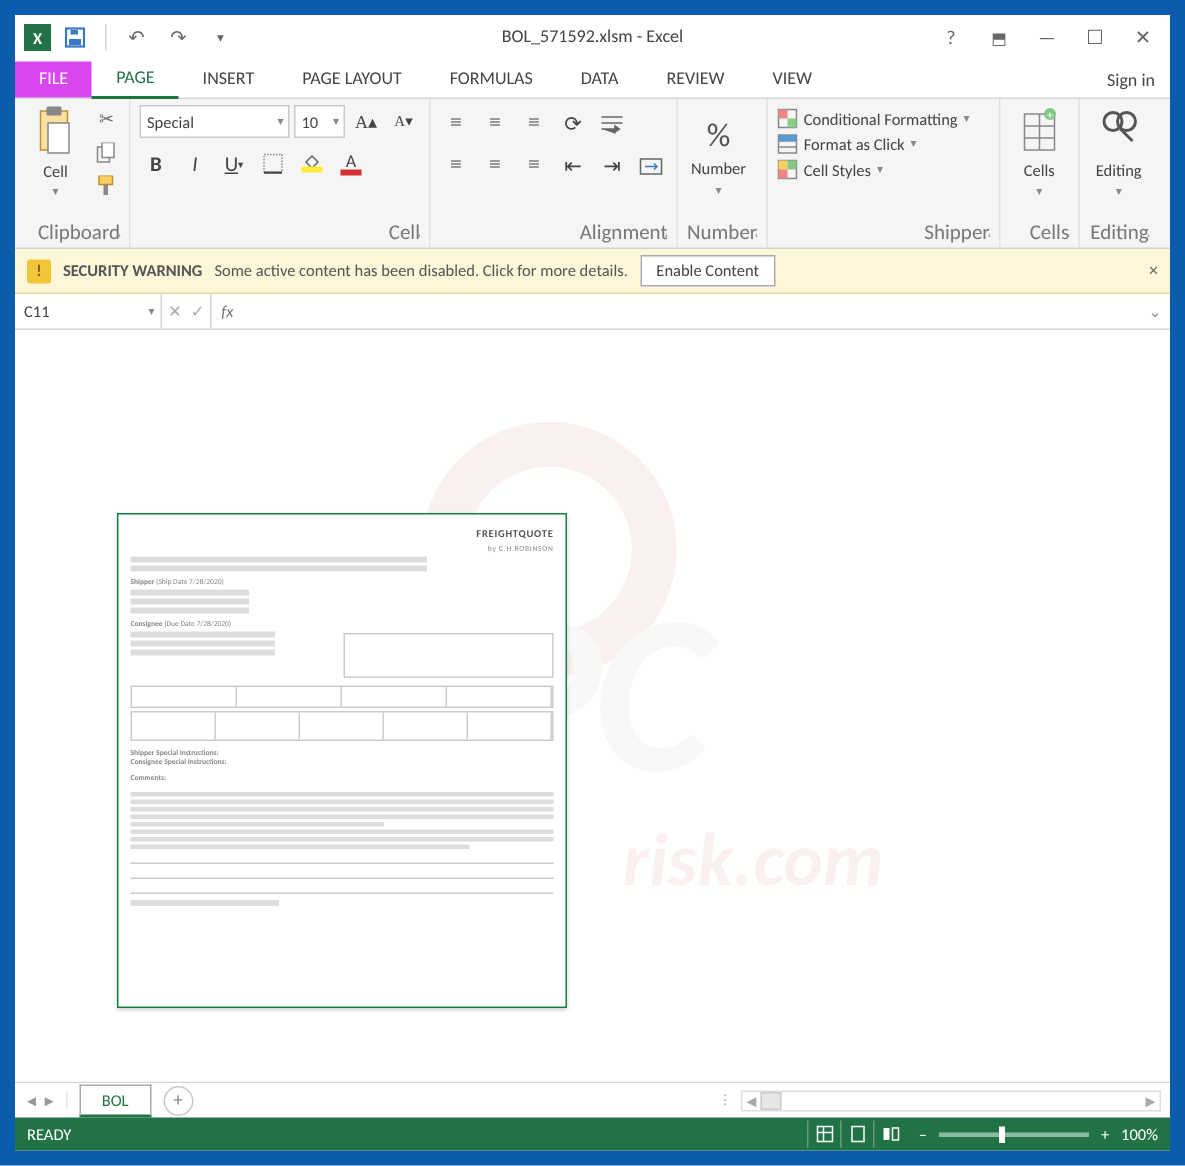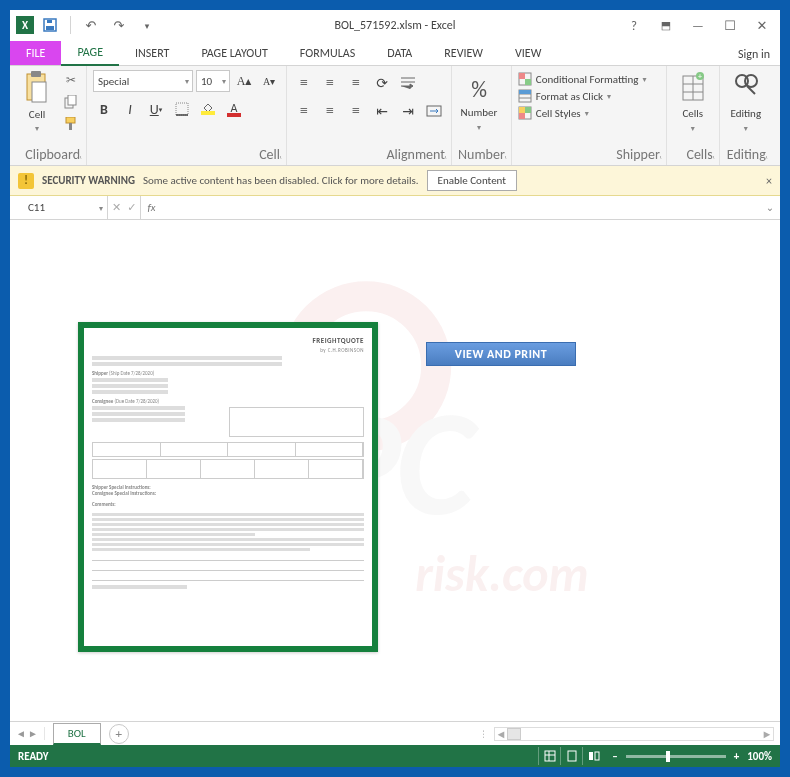--- a/index.html
+++ b/index.html
@@ -48,56 +48,56 @@
 .stylerow .sicn { width:14px; height:14px; }
 
 .cellsbig { width:40px; display:flex; flex-direction:column; align-items:center; gap:3px; font-size:11px; color:#444; }
 
 .msgbar { height:30px; background:#fdf6d9; border-bottom:1px solid #e6d98f; display:flex; align-items:center; padding:0 8px; font-size:11px; color:#555; gap:8px; position:relative; }
 .msgicon { width:16px; height:16px; background:#f3c537; border-radius:2px; display:flex; align-items:center; justify-content:center; color:#7a5c00; font-weight:bold; font-size:11px; }
 .enablebtn { border:1px solid #ababab; background:#fff; padding:3px 10px; font-size:11px; color:#444; }
 .msgclose { position:absolute; right:8px; font-size:12px; color:#666; }
 
 .fxbar { height:24px; border-bottom:1px solid #d4d4d4; display:flex; align-items:center; }
-.namebox { width:98px; border-right:1px solid #d4d4d4; height:100%; font-size:11px; color:#444; padding:0 18px; display:flex; align-items:center; position:relative; }
+.namebox { width:98px; border-right:1px solid #d4d4d4; height:100%; font-size:11px; color:#444; padding:0 6px; display:flex; align-items:center; position:relative; }
 .namebox:after { content:"▾"; position:absolute; right:4px; font-size:8px; color:#888; }
 .fxbtns { display:flex; height:100%; align-items:center; padding:0 4px; border-right:1px solid #d4d4d4; gap:6px; }
 .fxbtns span { font-size:11px; color:#aaa; }
 .fxlabel { font-style:italic; font-size:11px; color:#777; padding:0 6px; }
 .fxinput { flex:1; }
 .fxexpand { width:20px; text-align:center; color:#888; font-size:10px; }
 
 .sheet { flex:1; background:#fff; position:relative; overflow:hidden; }
 .watermark { position:absolute; left:50%; top:50%; transform:translate(-50%,-60%); opacity:0.06; pointer-events:none; }
 .watermark .circ { width:170px; height:170px; border:30px solid #b00; border-radius:50%; position:absolute; left:-40px; top:-80px; }
 .watermark .txt { font-size:150px; font-weight:bold; font-style:italic; color:#888; letter-spacing:-5px; position:relative; top:10px; }
 .watermark .sub { font-size:50px; font-weight:bold; font-style:italic; color:#a00; position:absolute; bottom:-60px; right:-120px; }
 
-.doc { position:absolute; left:68px; top:102px; width:300px; height:330px; border:6px solid #15803d; box-shadow:0 1px 3px rgba(0,0,0,.2); background:#fff; overflow:hidden; font-size:5px; color:#888; padding:8px;}
+.doc { position:absolute; left:68px; top:122px; width:300px; height:330px; border:1px solid #15803d; box-shadow:0 1px 3px rgba(0,0,0,.2); background:#fff; overflow:hidden; font-size:5px; color:#888; padding:8px;}
 .doc .hdr { text-align:right; font-size:7px; letter-spacing:.5px; }
 .doc .hdr b { color:#555; }
 .doc .line { height:4px; margin:2px 0; background:linear-gradient(to right,#ddd 0%,#ddd 70%,transparent 70%); }
 .doc .block { height:30px; border:1px solid #ccc; margin:3px 0; }
 .doc .tbl { border:1px solid #ccc; height:15px; margin:2px 0; display:flex; }
 .doc .tbl div { border-right:1px solid #ccc; flex:1; }
 .doc .para { margin-top:6px; }
 .doc .para .l { height:3px; background:#ddd; margin:2px 0; }
 .doc .sig { height:6px; border-bottom:1px solid #ccc; margin:4px 0; }
 
 .viewbtn { position:absolute; left:416px; top:122px; width:150px; height:24px; background:linear-gradient(#6a9de0,#4a7dc0); border:1px solid #3a6db0; color:#fff; font-size:12px; font-weight:bold; display:flex; align-items:center; justify-content:center; letter-spacing:.5px; }
 
 .sheetbar { height:24px; border-top:1px solid #d4d4d4; display:flex; align-items:center; font-size:11px; background:#fff; }
 .navarrows { display:flex; gap:2px; padding:0 6px; border-right:1px solid #e6e6e6; }
 .navarrows span { color:#999; font-size:10px; }
 .sheettab { border:1px solid #ababab; border-bottom:2px solid #217346; padding:3px 14px; margin-left:8px; background:#fff; color:#217346; }
 .addsheet { width:20px; height:20px; border:1px solid #c8c8c8; border-radius:50%; margin-left:8px; display:flex; align-items:center; justify-content:center; color:#888; font-size:13px; }
 .hsb { margin-left:auto; width:280px; height:14px; border:1px solid #ddd; margin-right:6px; display:flex; }
 .hsb .thumb { width:14px; background:#e6e6e6; border:1px solid #ccc; }
 
-.status { height:22px; background:#217346; color:#fff; font-size:11px; display:flex; align-items:center; padding:0 8px;font-weight:bold; }
+.status { height:22px; background:#217346; color:#fff; font-size:11px; display:flex; align-items:center; padding:0 8px; }
 .status .right { margin-left:auto; display:flex; align-items:center; gap:8px; }
 .viewctrl { display:flex; }
 .viewctrl span { width:22px; height:18px; border-left:1px solid rgba(255,255,255,.3); display:flex; align-items:center; justify-content:center; }
 .zslider { width:100px; height:3px; background:rgba(255,255,255,.5); position:relative; }
 .zslider:before { content:""; position:absolute; left:40%; top:-4px; width:4px; height:11px; background:#fff; }
 
 svg { display:block; }
 </style>
 </head>
 <body>
@@ -387,21 +387,20 @@
           <div class="l"></div>
           <div class="l"></div>
           <div class="l" style="width:80%;"></div>
         </div>
       <div class="sig"></div>
         <div class="sig"></div>
         <div class="sig"></div>
       <div class="line" style="width:50%;"></div>
     </div>
 
-    <div class="viewbtn">VIEW AND PRINT</div>
   </div>
 
   <div class="sheetbar">
     <div class="navarrows">
       <span>◄</span>
       <span>►</span>
     </div>
     <div class="sheettab">BOL</div>
     <div class="addsheet">+</div>
     <div style="flex:1;"></div>

